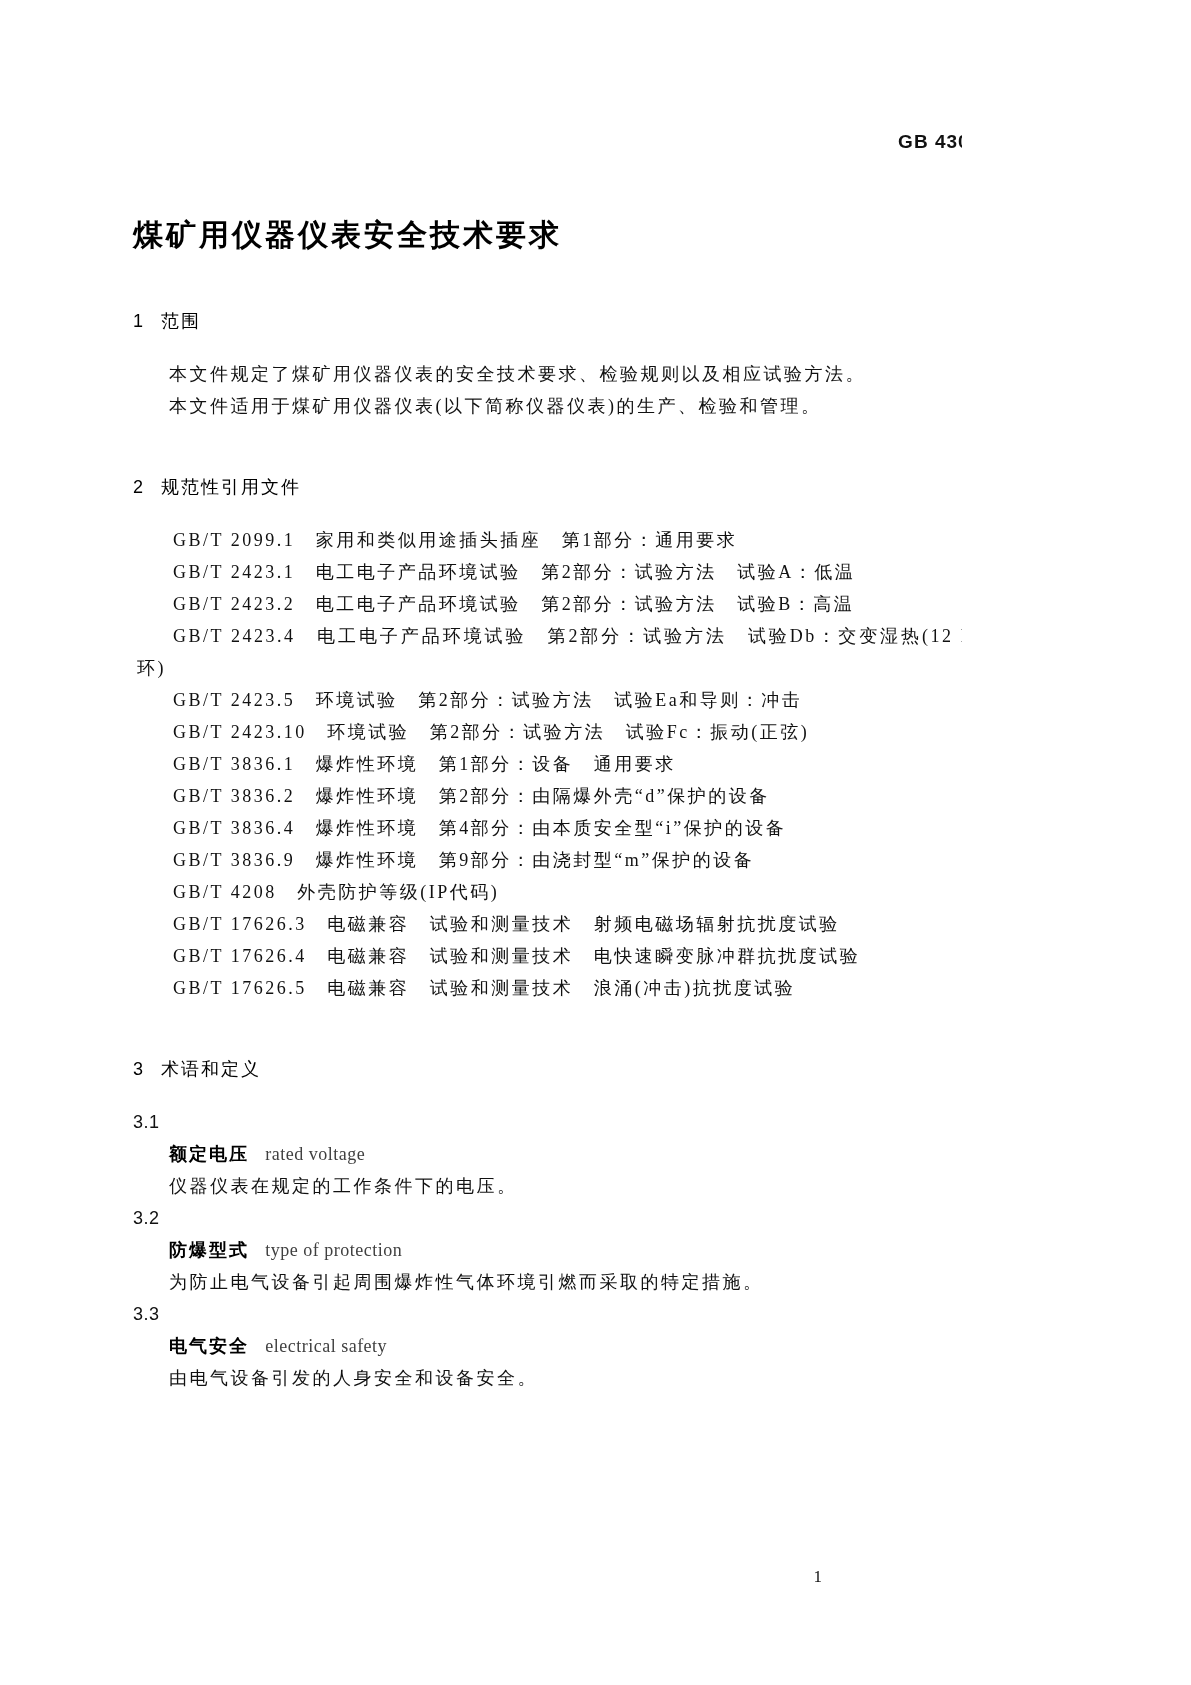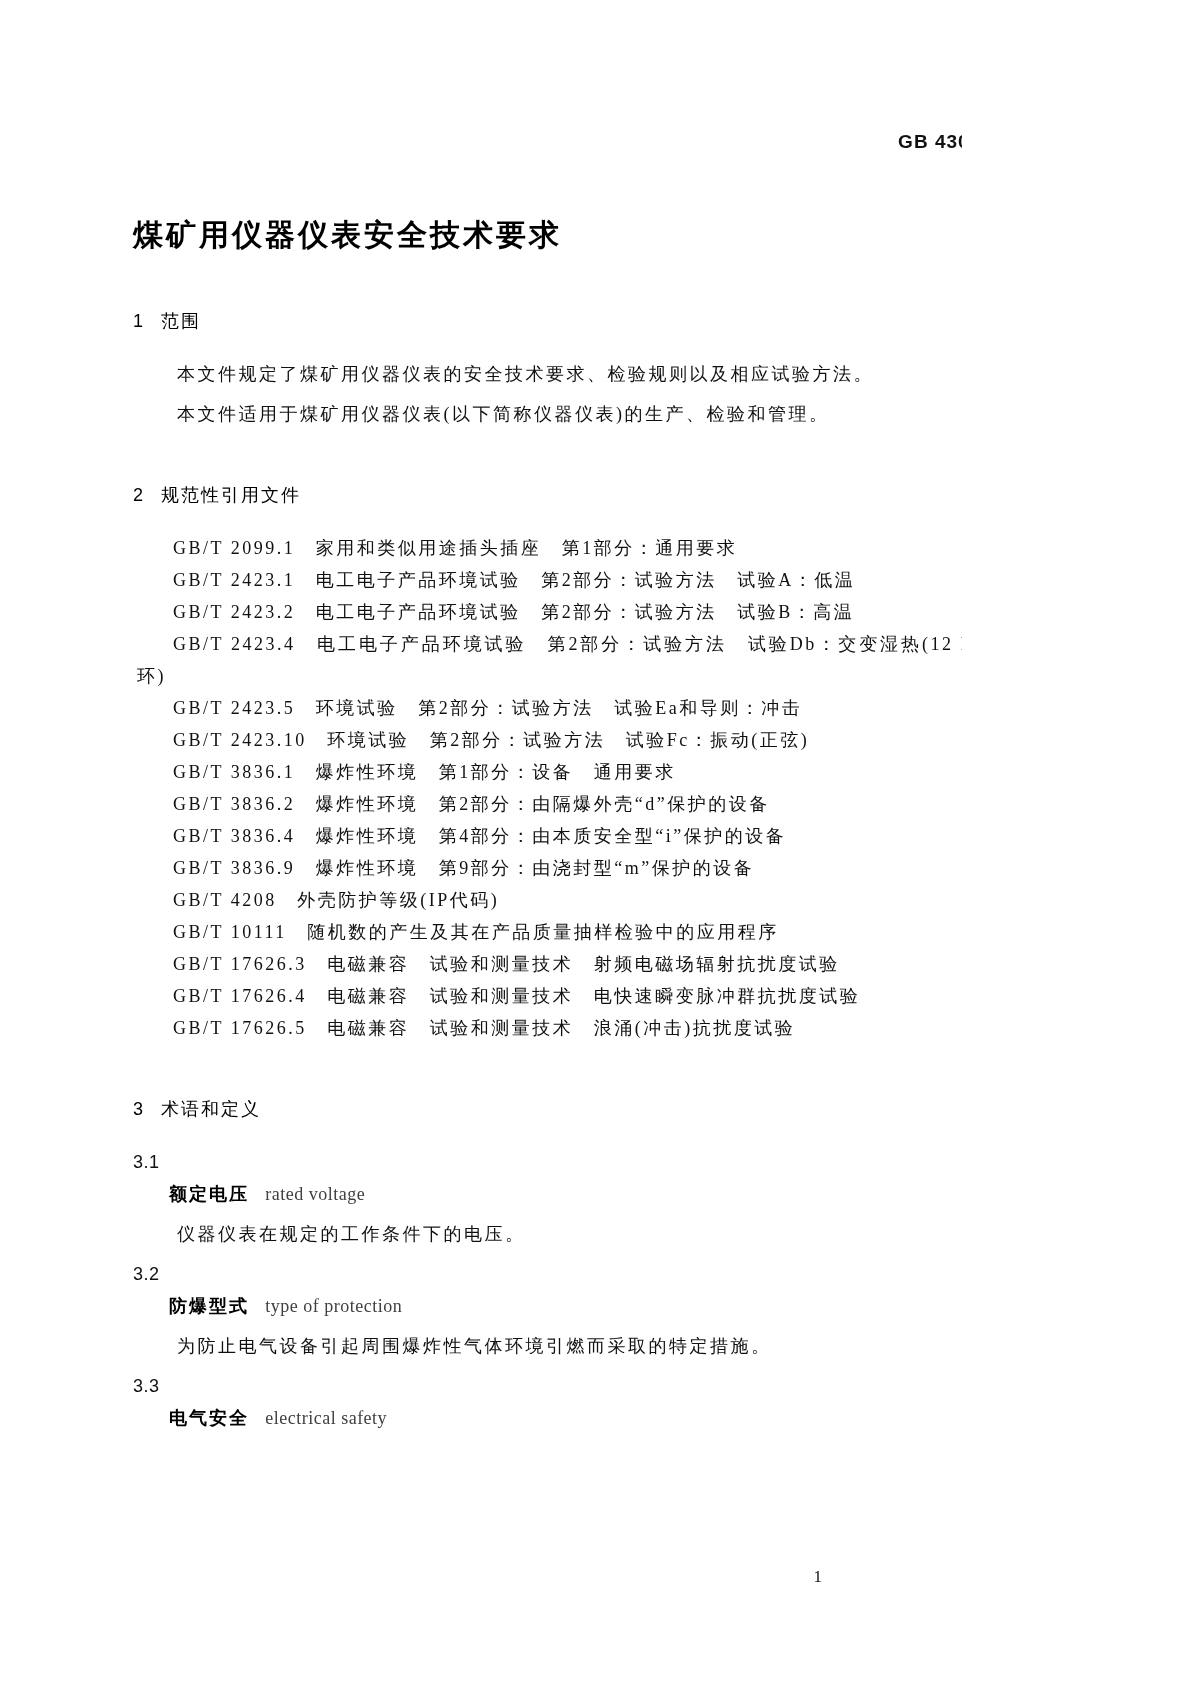--- a/index.html
+++ b/index.html
@@ -48,21 +48,21 @@
     margin-bottom: 24px;
     font-family: "Liberation Sans", "DejaVu Sans", sans-serif;
     font-weight: 400;
     font-size: 18px;
     letter-spacing: 2px;
     line-height: 26px;
     color: #000000;
   }
   .sec-num { margin-right: 1em; letter-spacing: 0; }
   .para {
-    margin: 8px;
+    margin: 0;
     text-indent: 2em;
     text-align: justify;
     letter-spacing: 2.5px;
     line-height: 32px;
   }
   .ref-list { margin: 4px; }
   .ref-item {
     margin: 0;
     text-indent: 2em;
     text-align: justify;
@@ -126,21 +126,20 @@
       <div class="ref-item">GB/T 2423.1　电工电子产品环境试验　第2部分：试验方法　试验A：低温</div>
       <div class="ref-item">GB/T 2423.2　电工电子产品环境试验　第2部分：试验方法　试验B：高温</div>
       <div class="ref-item">GB/T 2423.4　电工电子产品环境试验　第2部分：试验方法　试验Db：交变湿热(12 h+12 h 循环)</div>
       <div class="ref-item">GB/T 2423.5　环境试验　第2部分：试验方法　试验Ea和导则：冲击</div>
       <div class="ref-item">GB/T 2423.10　环境试验　第2部分：试验方法　试验Fc：振动(正弦)</div>
       <div class="ref-item">GB/T 3836.1　爆炸性环境　第1部分：设备　通用要求</div>
       <div class="ref-item">GB/T 3836.2　爆炸性环境　第2部分：由隔爆外壳“d”保护的设备</div>
       <div class="ref-item">GB/T 3836.4　爆炸性环境　第4部分：由本质安全型“i”保护的设备</div>
       <div class="ref-item">GB/T 3836.9　爆炸性环境　第9部分：由浇封型“m”保护的设备</div>
       <div class="ref-item">GB/T 4208　外壳防护等级(IP代码)</div>
-      <div class="ref-item">GB/T 10111　随机数的产生及其在产品质量抽样检验中的应用程序</div>
       <div class="ref-item">GB/T 17626.3　电磁兼容　试验和测量技术　射频电磁场辐射抗扰度试验</div>
       <div class="ref-item">GB/T 17626.4　电磁兼容　试验和测量技术　电快速瞬变脉冲群抗扰度试验</div>
       <div class="ref-item">GB/T 17626.5　电磁兼容　试验和测量技术　浪涌(冲击)抗扰度试验</div>
     </div>
 
     <div class="section-heading">
       <span class="sec-num">3</span><span>术语和定义</span>
     </div>
 
     <div class="term-block">
@@ -157,18 +156,19 @@
         <span class="term-zh">防爆型式</span><span class="term-en">type of protection</span>
       </div>
       <p class="para">为防止电气设备引起周围爆炸性气体环境引燃而采取的特定措施。</p>
     </div>
 
     <div class="term-block">
       <div class="term-num">3.3</div>
       <div class="term-name">
         <span class="term-zh">电气安全</span><span class="term-en">electrical safety</span>
       </div>
+      <p class="para">由电气设备引发的人身安全和设备安全。</p>
     </div>
 
   </div>
 
   <div class="page-number">1</div>
 </div>
 
 </body></html>

